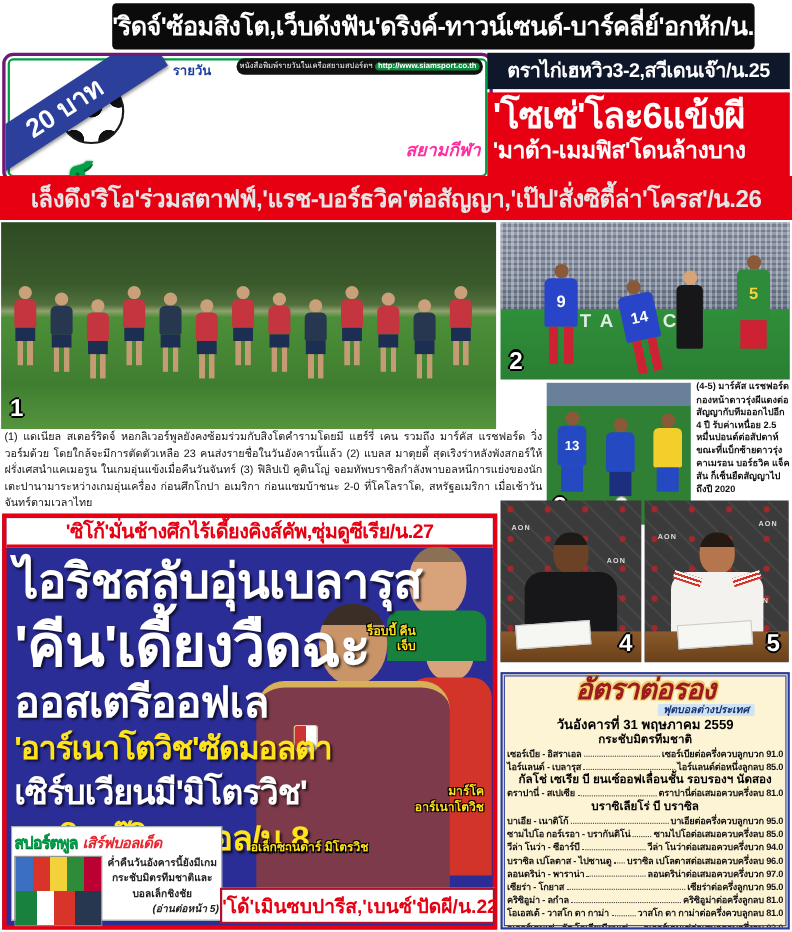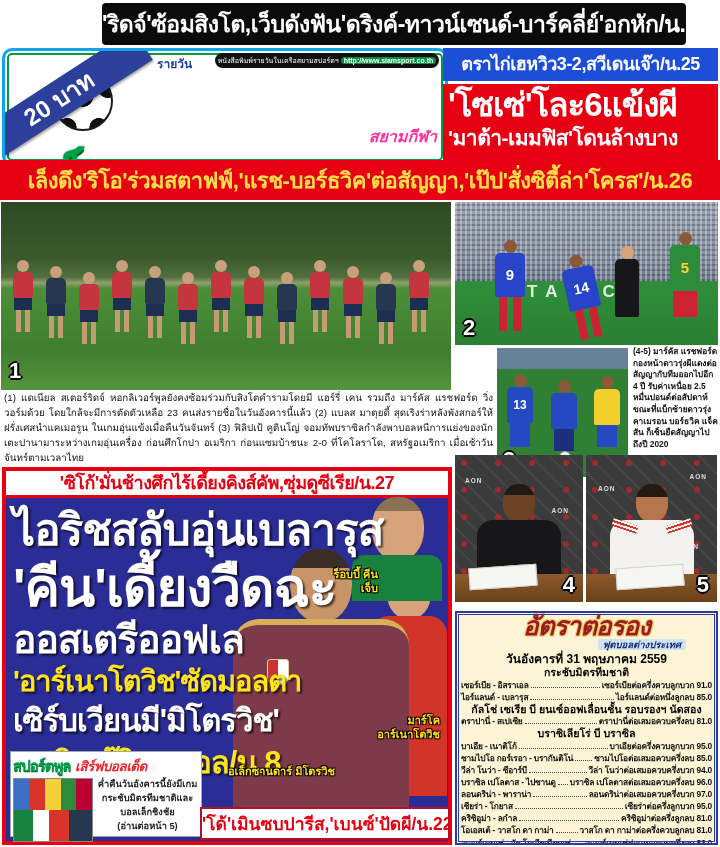--- a/index.html
+++ b/index.html
@@ -10,21 +10,21 @@
   
   .barcode-wrap{left:3px;top:2px;width:96px;height:44px;}
   .barcode-label{font-size:7px;font-weight:bold;color:#111;line-height:8px;}
   .barcode-bars{height:24px;border:1px solid #111;border-bottom:none;
     background:repeating-linear-gradient(90deg,#000 0 2px,#fff 2px 3px,#000 3px 4px,#fff 4px 7px,#000 7px 8px,#fff 8px 10px);}
   .barcode-number{font-family:"Liberation Mono","DejaVu Sans Mono",monospace;font-size:9px;letter-spacing:1px;color:#000;}
   .top-headline{left:102px;top:3px;width:584px;height:42px;background:#0b0b0b;border-radius:4px;
     color:#fff;font-weight:bold;font-size:23px;letter-spacing:-0.5px;text-align:center;line-height:43px;white-space:nowrap;}
 
   
-  .masthead{left:2px;top:48px;width:440px;height:112px;background:#fff;border:3px solid #0ea5e9;
+  .masthead{left:2px;top:48px;width:440px;height:112px;background:#fff;border:3px solid #701a75;
     border-radius:10px;box-shadow:inset 0 0 0 2px #fff,inset 0 0 0 4px #009a44;overflow:hidden;}
   .mh-daily{left:152px;top:3px;font-size:12px;font-weight:bold;color:#1a3fa0;}
   .mh-pill{left:210px;top:2px;width:224px;height:15px;background:#111;border-radius:8px;color:#fff;
     font-size:7px;line-height:15px;text-align:center;white-space:nowrap;overflow:hidden;}
   .mh-url{background:#0a8a3c;border-radius:6px;padding:0 3px;color:#fff;font-weight:bold;}
   .mh-logo{left:48px;top:14px;width:388px;height:72px;display:flex;align-items:flex-start;justify-content:center;gap:0;flex-direction:column;}
   .mh-logo .txt{font-size:60px;font-weight:bold;color:#00a04a;letter-spacing:-2px;
     text-shadow:0 3px 0 #006b2f,0 0 2px #006b2f;}
   .mh-ball{width:56px;height:56px;border-radius:50%;border:2px solid #1a1a1a;flex:0 0 auto;
     background:
@@ -33,28 +33,28 @@
       radial-gradient(circle at 94% 28%,#111 0 9px,transparent 9.5px),
       radial-gradient(circle at 22% 97%,#111 0 9px,transparent 9.5px),
       radial-gradient(circle at 78% 97%,#111 0 9px,transparent 9.5px),#fff;}
   .mh-brand{right:8px;bottom:14px;color:#ff2fa0;font-weight:bold;font-style:italic;font-size:16px;
     text-shadow:1px 1px 0 #fff,-1px -1px 0 #fff;}
   .mh-issue{left:72px;bottom:3px;font-size:11.5px;font-weight:bold;color:#111;}
   .mh-ribbon{left:-46px;top:30px;width:200px;height:36px;background:#2b3f9b;transform:rotate(-33deg);
     color:#fff;font-weight:bold;font-size:24px;text-align:center;line-height:36px;box-shadow:0 2px 3px rgba(0,0,0,.4);}
 
   
-  .rh-black{left:443px;top:48px;width:275px;height:33px;background:#1d4ed8;color:#fff;font-weight:bold;
+  .rh-black{left:443px;top:48px;width:275px;height:33px;background:#0f172a;color:#fff;font-weight:bold;
     font-size:18px;text-align:center;line-height:33px;white-space:nowrap;letter-spacing:-0.5px;}
   .rh-red{left:443px;top:84px;width:275px;height:78px;background:#e60012;color:#fff;font-weight:bold;
     padding-top:2px;box-sizing:border-box;}
   .rh-red .l1{font-size:33px;line-height:38px;padding-left:5px;letter-spacing:-1px;}
   .rh-red .l2{font-size:21px;line-height:28px;padding-left:5px;letter-spacing:-0.5px;}
 
-  .red-strip{left:0;top:160px;width:720px;height:40px;background:#e60012;color:#fde047;font-weight:bold;
+  .red-strip{left:0;top:160px;width:720px;height:40px;background:#e60012;color:#e5e5e5;font-weight:bold;
     font-size:22px;letter-spacing:-0.5px;text-align:center;line-height:42px;white-space:nowrap;}
 
   
   .photo{overflow:hidden;}
   .badge{position:absolute;color:#fff;font-weight:bold;font-size:22px;
     text-shadow:-2px 0 #000,2px 0 #000,0 -2px #000,0 2px #000,1px 1px #000,-1px -1px #000;}
   .photo1{left:1px;top:202px;width:450px;height:188px;
     background:linear-gradient(180deg,#2e4a24 0%,#3a5a2c 30%,#51703d 40%,#8fa06d 43%,#4d8f38 46%,#3f7e30 78%,#55953d 100%);}
   .pfig{position:absolute;width:24px;}
   .pfig .hd{width:12px;height:12px;border-radius:50%;background:#caa07a;margin:0 auto;}
@@ -118,21 +118,21 @@
   .promo{left:4px;bottom:4px;width:192px;height:86px;background:#fff;border:1px solid #9aa;z-index:9;padding:2px;box-sizing:border-box;}
   .promo-h{white-space:nowrap;}
   .promo-h .g{color:#00a04a;font-weight:bold;font-size:15px;letter-spacing:-1px;text-shadow:0 1px 0 #046b30;}
   .promo-h .r{color:#e8262d;font-weight:bold;font-style:italic;font-size:13.5px;letter-spacing:-0.5px;}
   .promo-body{display:flex;gap:3px;height:62px;}
   .collage{width:78px;height:62px;flex:0 0 auto;border:1px solid #888;
     background:linear-gradient(90deg,#3b6fc4 0 20%,#d8342a 20% 40%,#f2d13a 40% 60%,#2e8b3a 60% 80%,#b03 80%),
                linear-gradient(90deg,#17813d 0 25%,#fff 25% 45%,#d8342a 45% 70%,#26374f 70%);
     background-size:100% 50%,100% 50%;background-position:0 0,0 100%;background-repeat:no-repeat;}
   .promo-txt{font-size:9.3px;font-weight:bold;color:#222;line-height:1.5;text-align:center;}
-  .promo-txt .it{}
+  .promo-txt .it{font-style:italic;text-align:right;}
 
   .dod-strip{left:200px;top:807px;width:250px;height:33px;background:#fff;border:2px solid #b0102a;
     color:#e60012;font-weight:bold;font-size:17.5px;text-align:center;line-height:30px;z-index:12;box-sizing:border-box;white-space:nowrap;}
 
   
   .signphoto{top:455px;width:128px;height:147px;background:#3b3b3b;overflow:hidden;
     background-image:radial-gradient(circle at 9px 8px,#a3272b 2.6px,transparent 3.2px),
       repeating-linear-gradient(45deg,rgba(255,255,255,.05) 0 2px,transparent 2px 13px);
     background-size:34px 27px,auto;}
   .photo4{left:455px;} .photo5{left:586px;width:131px;}

